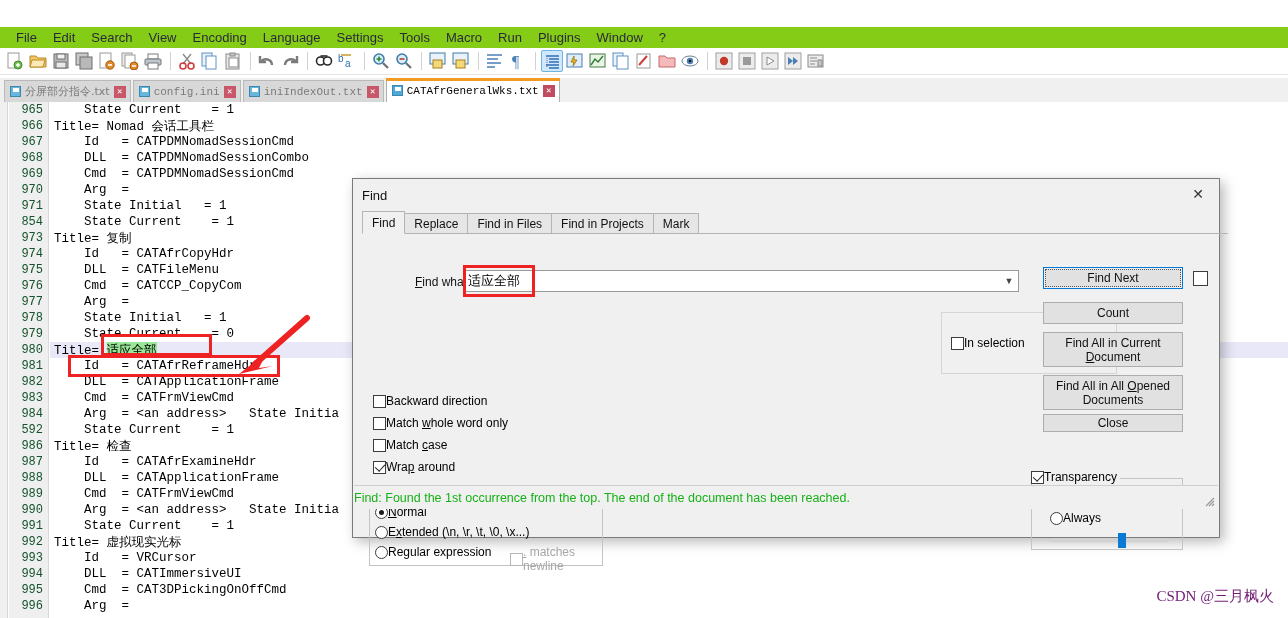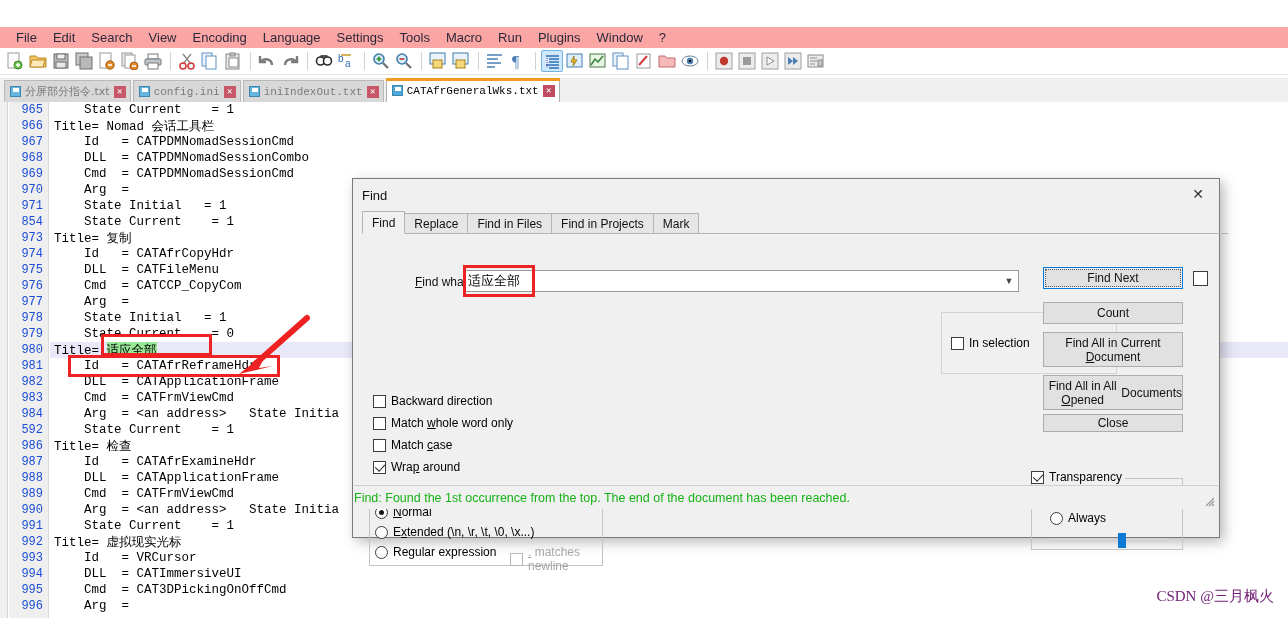--- a/index.html
+++ b/index.html
@@ -30,21 +30,21 @@
   }
   .titlebar .ticon .pen {
     position:absolute; left:0px; top:6px; width:9px; height:3px;
     background:#3fa13f; transform:rotate(-40deg); border:1px solid #2d7a2d;
   }
   .titlebar .ttext { font-size:13px; color:#4a4a4a; letter-spacing:0.1px; }
 
   
   .menubar {
     position:absolute; left:0; top:27px; width:1288px; height:21px;
-    background:#fca5a5; display:flex; align-items:center; padding-left:8px;
+    background:#84cc16; display:flex; align-items:center; padding-left:8px;
   }
   .menubar .mi { font-size:13px; color:#2a2a3a; padding:1px 8px; cursor:default; }
 
   
   .toolbar {
     position:absolute; left:0; top:48px; width:1288px; height:27px;
     background:#ffffff; display:flex; align-items:center; padding-left:4px;
     border-bottom:1px solid #e6e6e6;
   }
   .tb-ico { width:22px; height:22px; position:relative; margin-right:1px; flex:none; }
@@ -84,21 +84,21 @@
     position:absolute; left:0; top:102px; width:1288px; height:516px;
     background:#ffffff; overflow:hidden;
   }
   .marginbar { position:absolute; left:0; top:0; width:8px; height:516px; background:#f0f0f0; border-right:1px solid #d6d6d6;}
   .gutter {
     position:absolute; left:9px; top:0; width:40px; height:516px;
     background:#efefef; border-right:1px solid #d9d9d9;
   }
   .gutter .ln {
     height:16px; line-height:16px; text-align:right; padding-right:5px;
-    font-family:"Liberation Mono", monospace; font-size:12px; color:#1d4ed8;
+    font-family:"Liberation Mono", monospace; font-size:12px; color:#14532d;
   }
   .code {
     position:absolute; left:50px; top:0; width:1238px; height:516px;
     font-family:"Liberation Mono", monospace; font-size:12.5px;
     color:#000; white-space:pre;
   }
   .code .row { height:16px; line-height:16px; padding-left:4px; }
   .code .row.hl { background:#e8e8f8; }
   .code .cjk { font-family:"DejaVu Sans", sans-serif; }
   .code .mark { background:#98e898; }
@@ -141,21 +141,21 @@
   .combo {
     position:absolute; left:110px; top:36px; width:556px; height:22px;
     background:#fff; border:1px solid #9a9a9a; display:flex; align-items:center;
   }
   .combo .val { padding-left:4px; font-family:"DejaVu Sans", sans-serif; font-size:13px; color:#000; }
   .combo .arrow {
     position:absolute; right:0; top:0; width:18px; height:20px;
     display:flex; align-items:center; justify-content:center; color:#444; font-size:9px;
   }
 
-  .chk { position:absolute; display:flex; align-items:center; gap:5px; font-size:12px; }
+  .chk { position:absolute; display:flex; align-items:center; font-size:12px; }
   .box { width:13px; height:13px; border:1px solid #3c3c3c; background:#fff; position:relative; flex:none;}
   .box.checked::after {
     content:""; position:absolute; left:3px; top:0px; width:5px; height:8px;
     border:solid #222; border-width:0 1.6px 1.6px 0; transform:rotate(42deg);
   }
   .box.disabled { border-color:#b6b6b6; }
   .rad { width:13px; height:13px; border:1px solid #3c3c3c; border-radius:50%; background:#fff; position:relative; flex:none;}
   .rad.on::after{content:"";position:absolute;left:3px;top:3px;width:5px;height:5px;border-radius:50%;background:#1a1a1a;}
 
   .group {
@@ -575,21 +575,21 @@
       </div>
       <div class="box" style="position:absolute; left:840px; top:37px; width:15px; height:15px;"></div>
 
       <div class="btn" style="left:690px; top:68px; width:140px; height:22px;">
         <span>Count</span>
       </div>
       <div class="btn" style="left:690px; top:98px; width:140px; height:35px; flex-direction:column;">
         <span>Find All in Current</span>
         <span><span class="u">D</span>ocument</span>
       </div>
-      <div class="btn" style="left:690px; top:141px; width:140px; height:35px; flex-direction:row;">
+      <div class="btn" style="left:690px; top:141px; width:140px; height:35px; flex-direction:column;">
         <span>Find All in All <span class="u">O</span>pened</span>
         <span>Documents</span>
       </div>
       <div class="btn" style="left:690px; top:180px; width:140px; height:18px;">
         <span>Close</span>
       </div>
 
       <div class="group" style="left:678px; top:244px; width:152px; height:72px;">
         <div class="chk" style="left:-4px; top:-9px; background:#f0f0f0; padding:0 3px;">
           <span class="box checked"></span>

